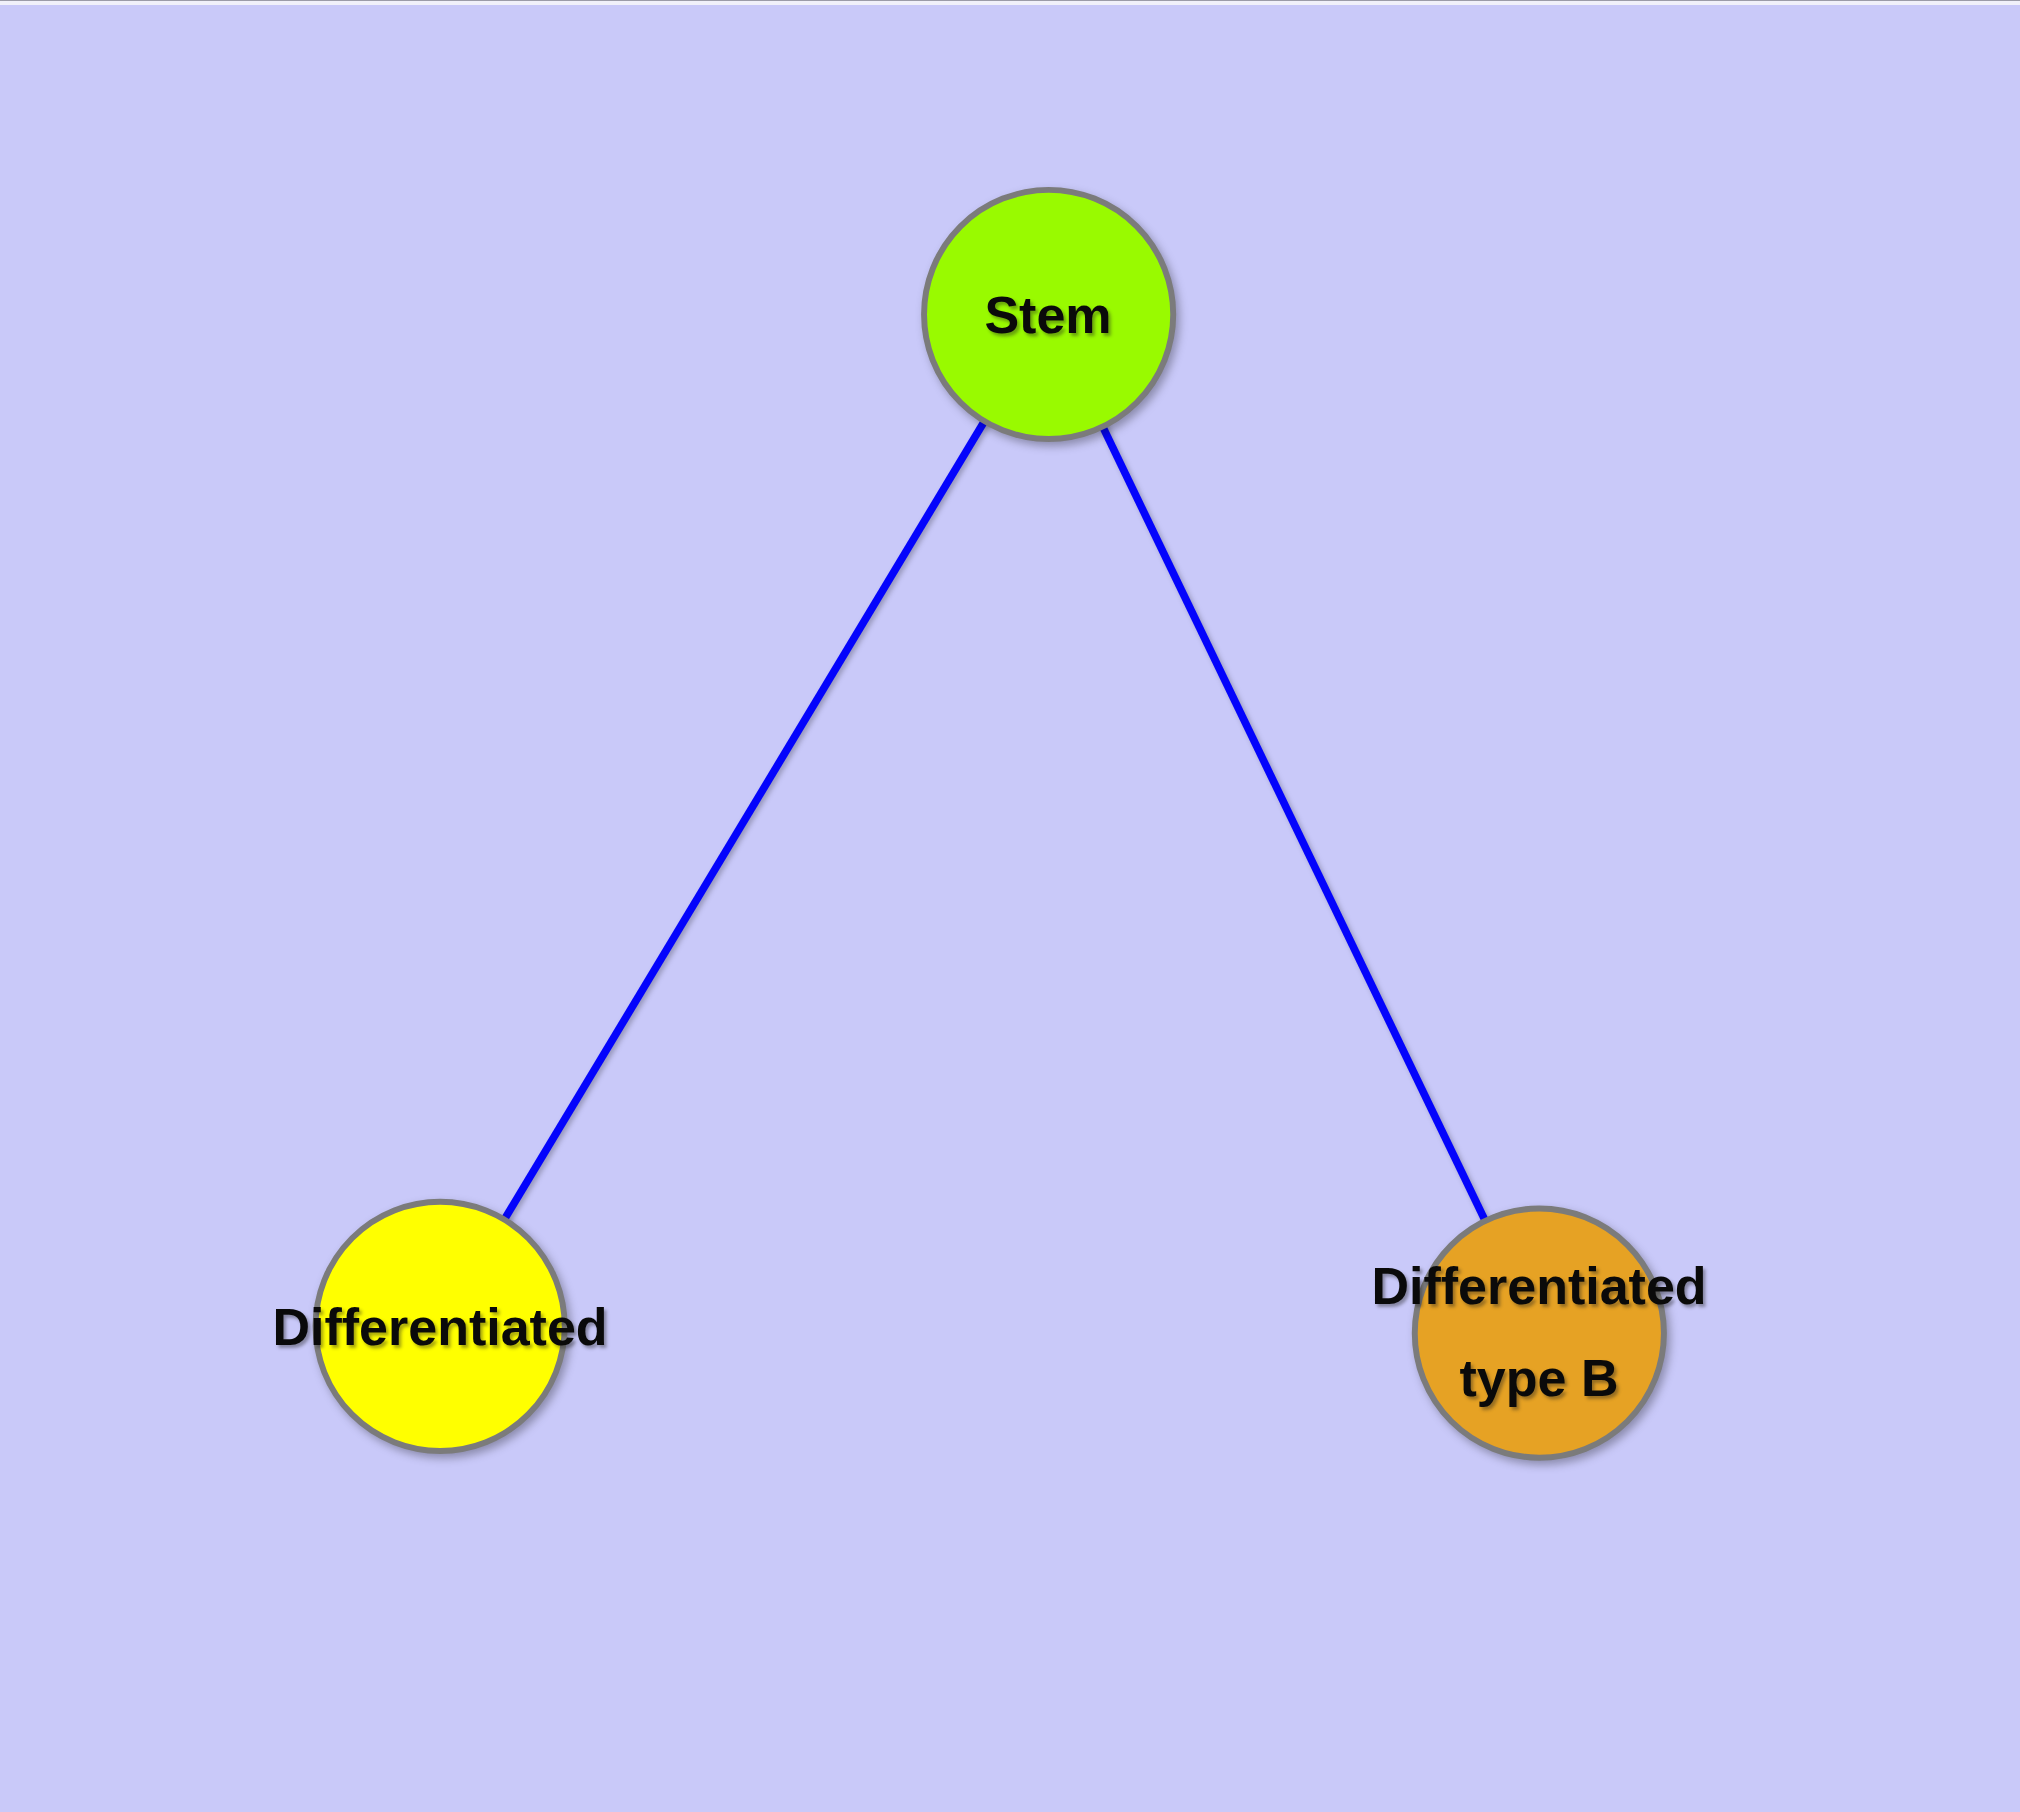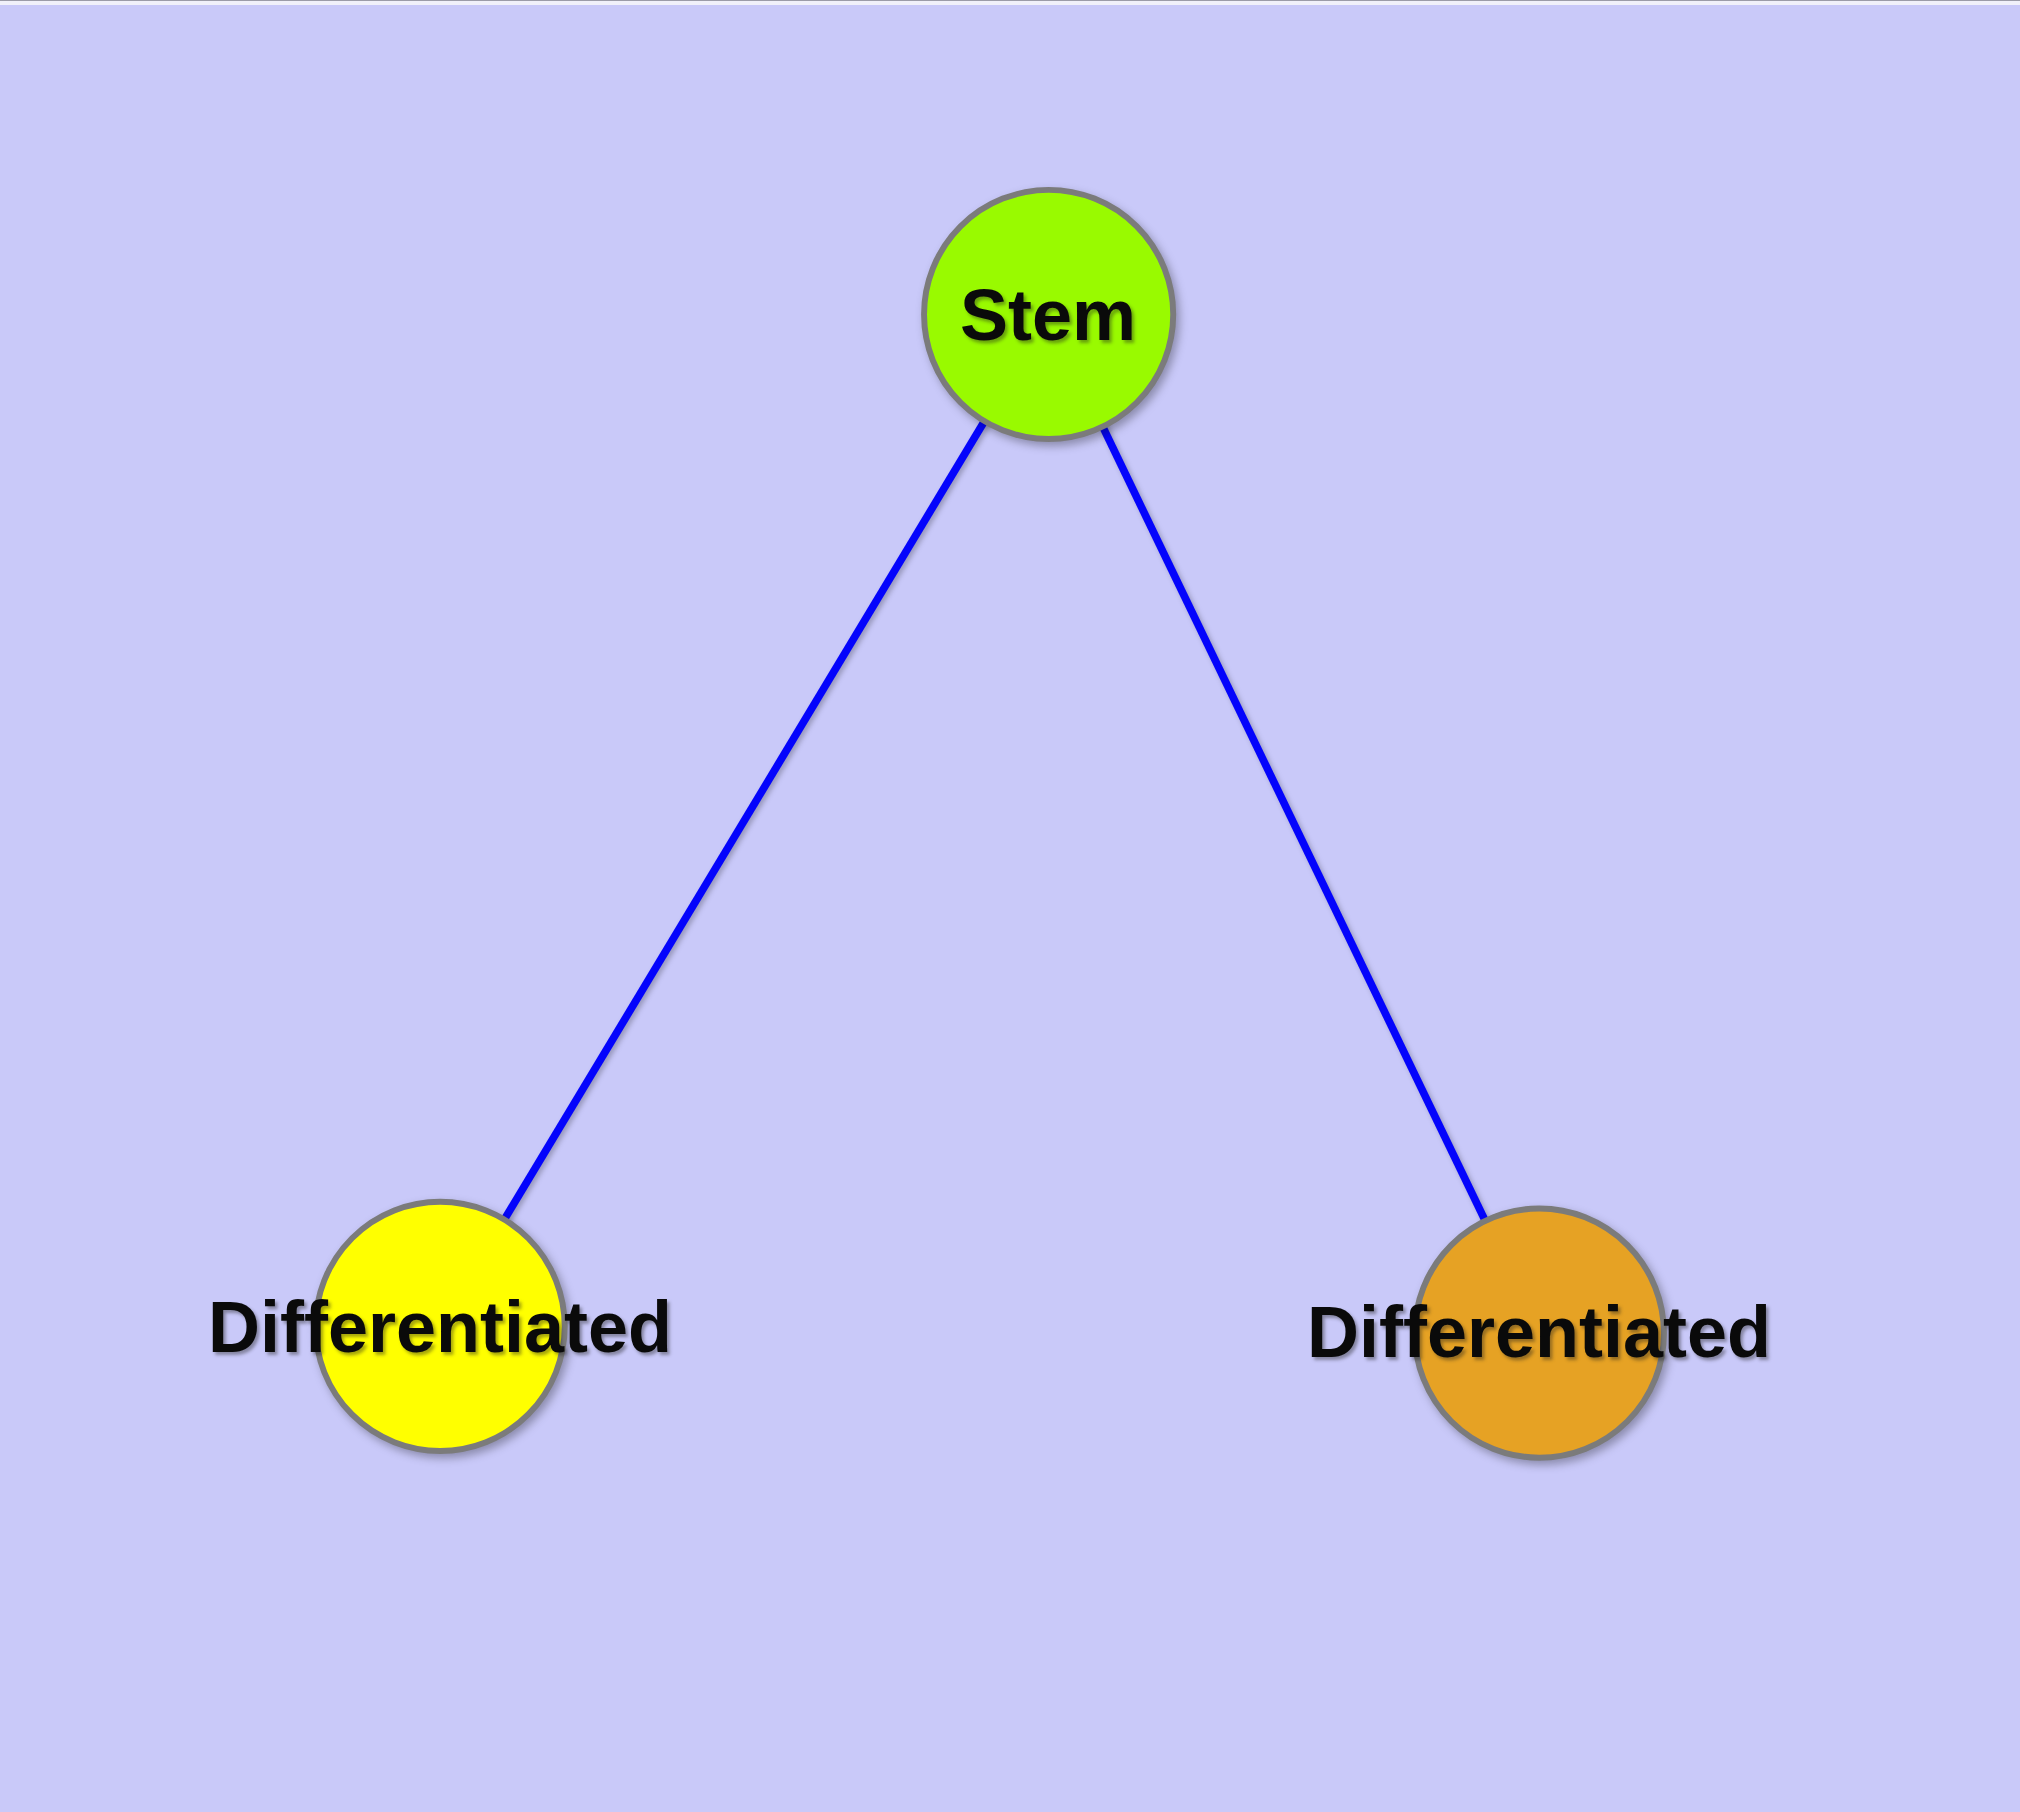--- a/index.html
+++ b/index.html
@@ -29,21 +29,21 @@
     filter: drop-shadow(3px 3px 3px rgba(0,0,0,0.25));
   }
   .node-circle {
     filter: drop-shadow(4px 5px 5px rgba(0,0,0,0.30));
   }
   .node-label {
     position: absolute;
     transform: translate(-50%, -50%);
     z-index: 2;
     color: #0A0A0A;
-    font-size: 72px;
+    font-size: 52px;
     font-weight: 700;
     line-height: 92px;
     text-align: center;
     white-space: nowrap;
     text-shadow: 2.5px 3.4px 3.4px rgba(30,30,30,0.40);
     pointer-events: auto;
   }
   .node-label span { display: block; }
 </style>
 </head>
@@ -65,15 +65,16 @@
   <div class="node-label" style="left: 1048px; top: 315px; color: rgb(10, 10, 10);">
     <span>Stem</span>
   </div>
 
   <div class="node-label" style="left: 440px; top: 1327px; color: rgb(10, 10, 10);">
     <span>Differentiated</span>
   </div>
 
   <div class="node-label" style="left: 1539px; top: 1332px; color: rgb(10, 10, 10);">
     <span>Differentiated</span>
+    <span>type B</span>
   </div>
 </div>
 
 
 </body></html>

